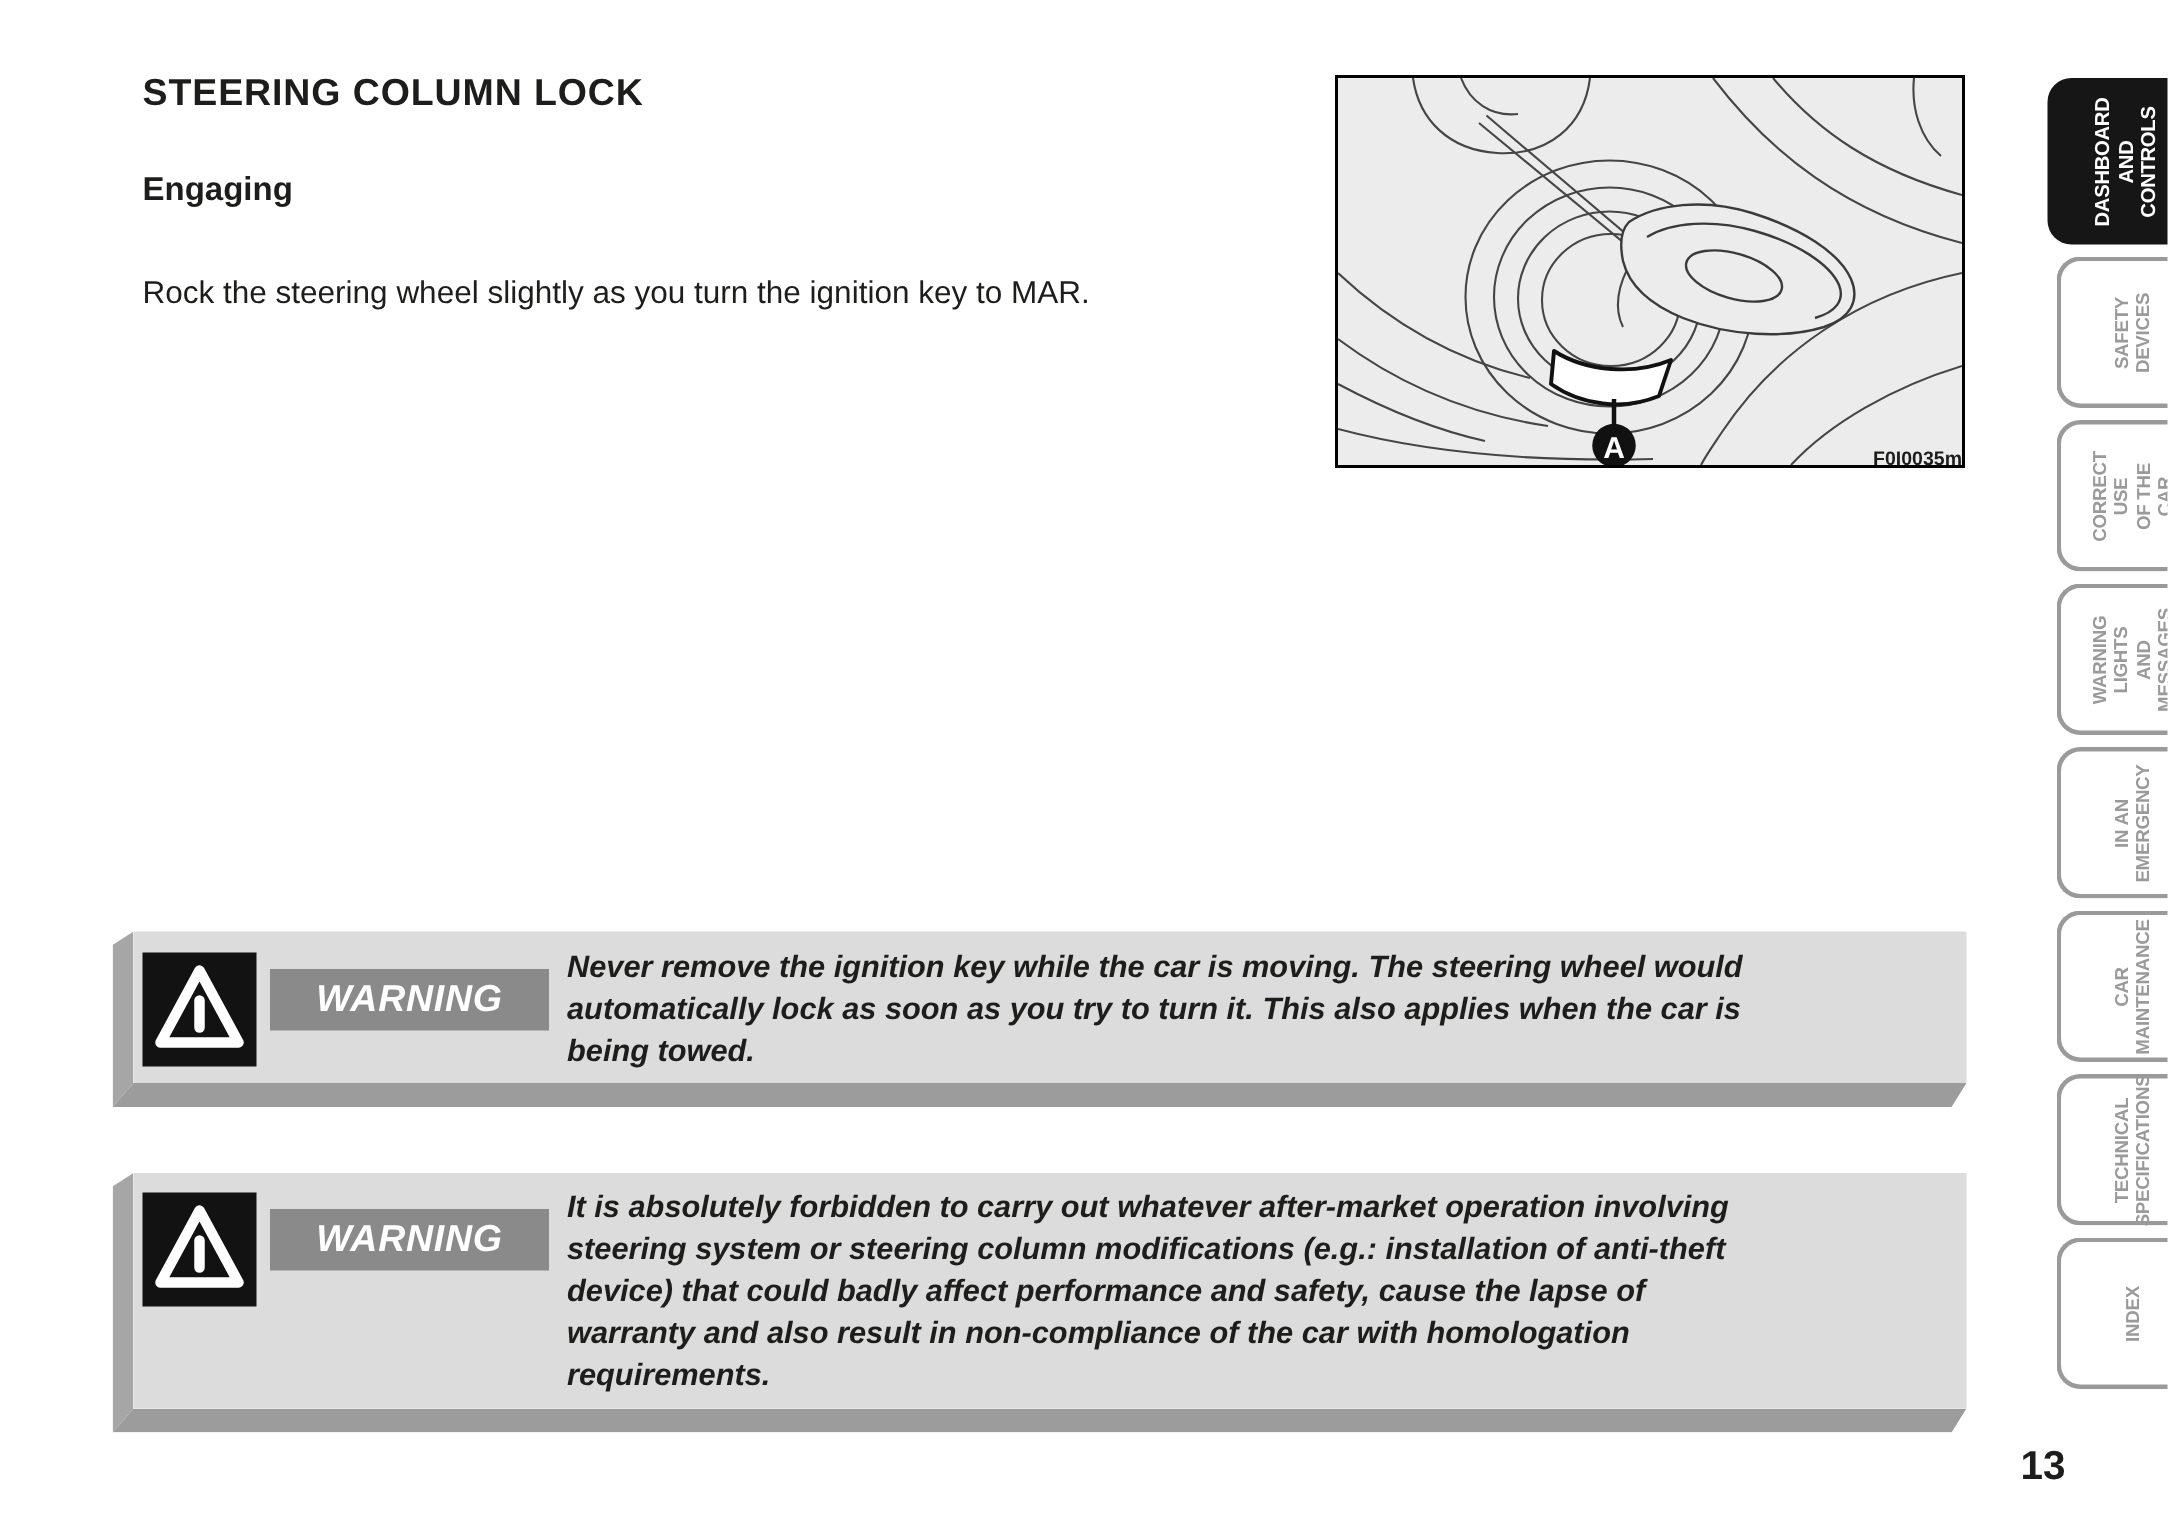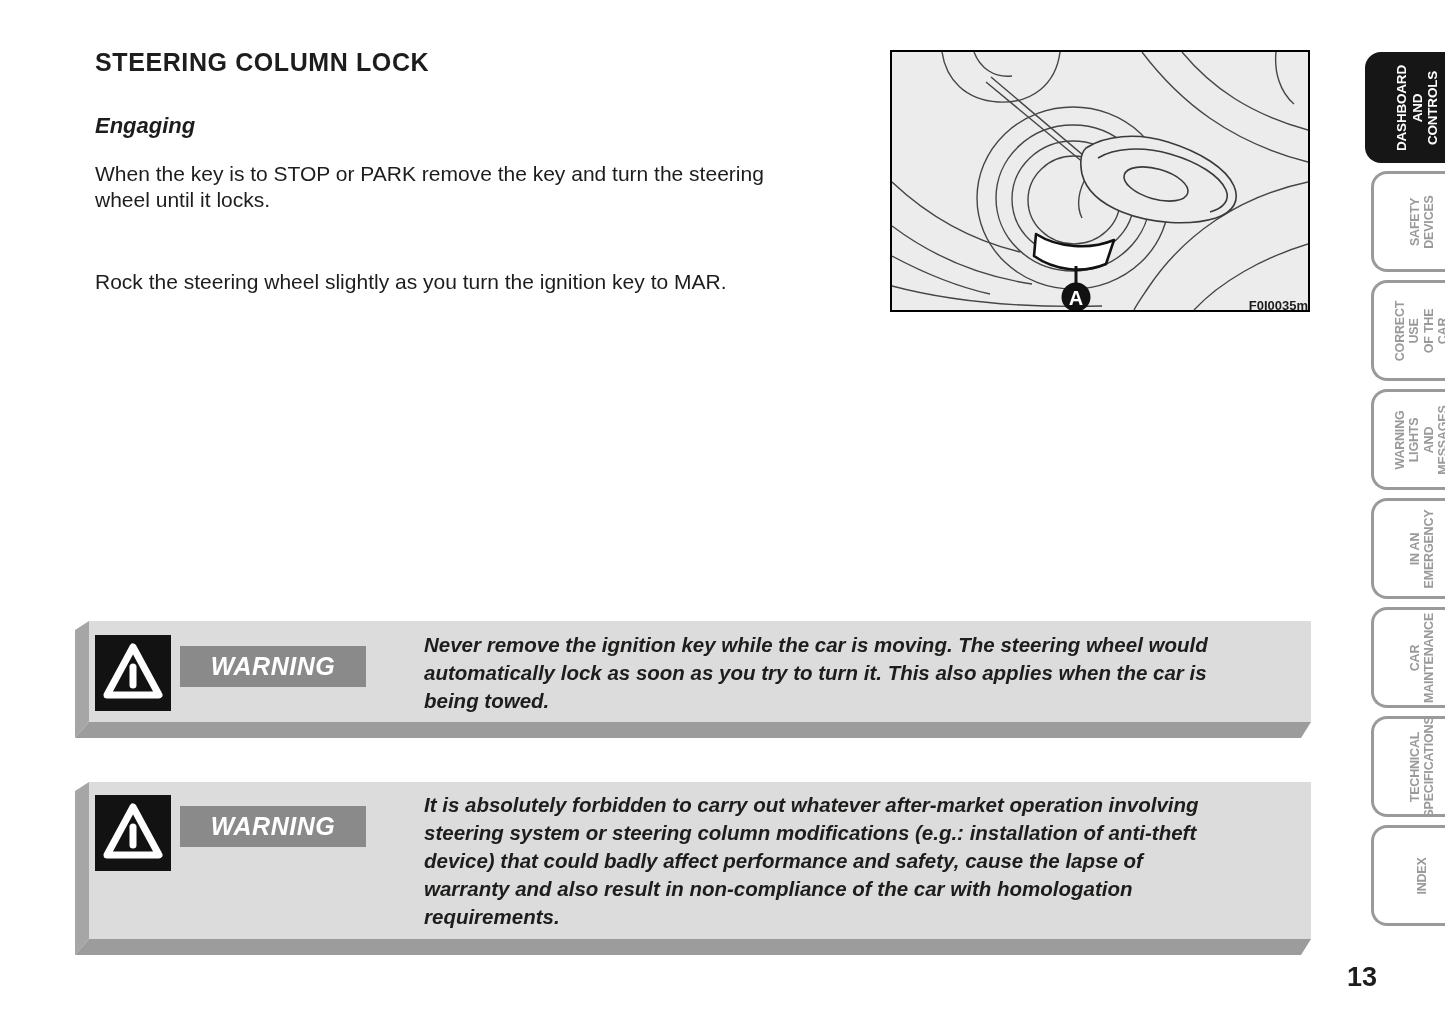--- a/index.html
+++ b/index.html
@@ -17,21 +17,21 @@
     padding-left:24px;
   }
 
   
   .content{position:absolute;left:95px;top:48px;width:790px;}
   .doc-title{
     font-size:25px;font-weight:bold;letter-spacing:0.6px;
     margin:0 0 36px 0;color:#1d1d1b;
   }
   .sec-heading{
-    font-size:22px;font-weight:bold;margin:0 0 22px 0;color:#1d1d1b;font-style:italic;
+    font-size:22px;font-weight:bold;margin:0 0 22px 0;color:#1d1d1b;
   }
   .sec-body{
     font-size:21px;line-height:26px;margin:0 0 34px 0;
     white-space:pre-line;color:#1d1d1b;
   }
   .sec-gap{height:22px;}
 
   
   .figure-frame{
     position:absolute;left:890px;top:50px;width:420px;height:262px;
@@ -58,21 +58,21 @@
   }
   .warn-label{
     position:absolute;left:105px;top:25px;width:186px;height:41px;
     background:#8a8a8a;color:#ffffff;
     display:flex;align-items:center;justify-content:center;
     font-size:25px;font-weight:bold;font-style:italic;letter-spacing:0.5px;text-align:right;
   }
   .warn-text{
     position:absolute;left:303px;top:10px;right:24px;
     font-size:20.5px;line-height:28px;font-weight:bold;font-style:italic;
-    white-space:pre-line;color:#1d1d1b;margin-left:46px;
+    white-space:pre-line;color:#1d1d1b;
   }
   #warnbox-1{top:621px;height:117px;}
   #warnbox-2{top:782px;height:173px;}
   #warnbox-2 .warn-icon{top:13px;}
   #warnbox-2 .warn-label{top:24px;}
   #warnbox-2 .warn-text{top:9px;}
 
   
   .sidebar{
     position:absolute;right:0;top:52px;width:104px;
@@ -108,22 +108,20 @@
 </style>
 </head>
 <body>
 
 <div id="page">
 
   <div class="content">
     <h1 class="doc-title">STEERING COLUMN LOCK</h1>
 
     <h2 class="sec-heading">Engaging</h2>
-    <p class="sec-body">When the key is to STOP or PARK remove the key and turn the steering
-wheel until it locks.</p>
 
     <div class="sec-gap"></div>
 
     <p class="sec-body">Rock the steering wheel slightly as you turn the ignition key to MAR.</p>
   </div>
 
   <div class="figure-frame">
     <svg width="416" height="258" viewBox="0 0 416 258">
       <g fill="none" stroke="#454545" stroke-width="1.4">
 

